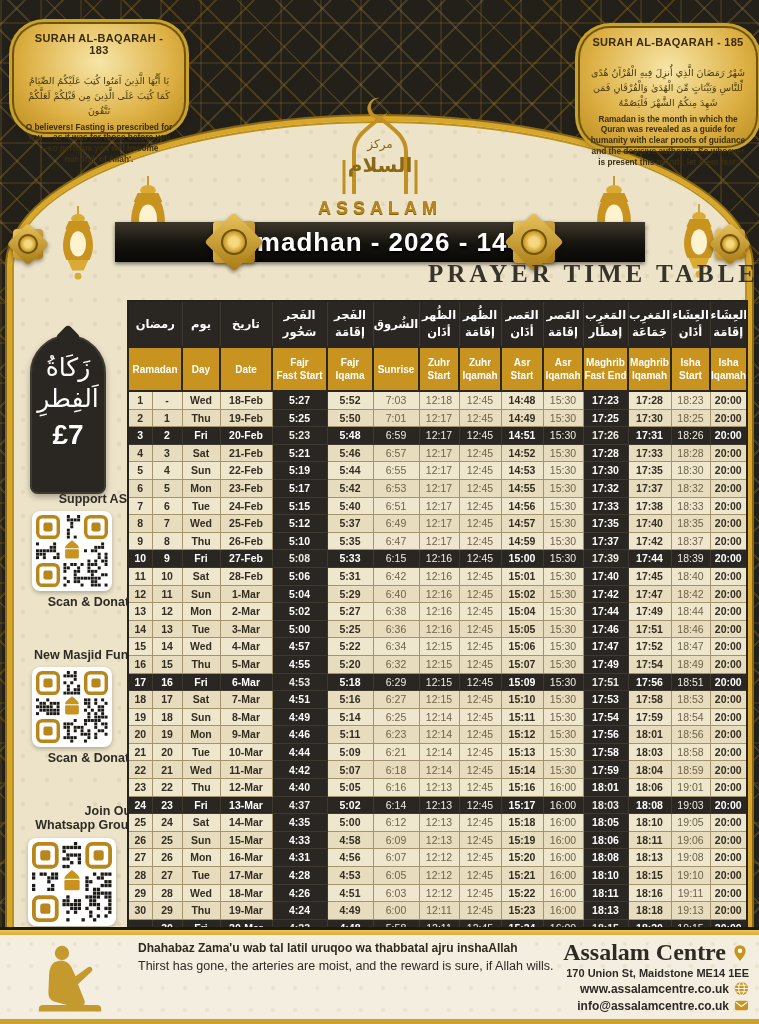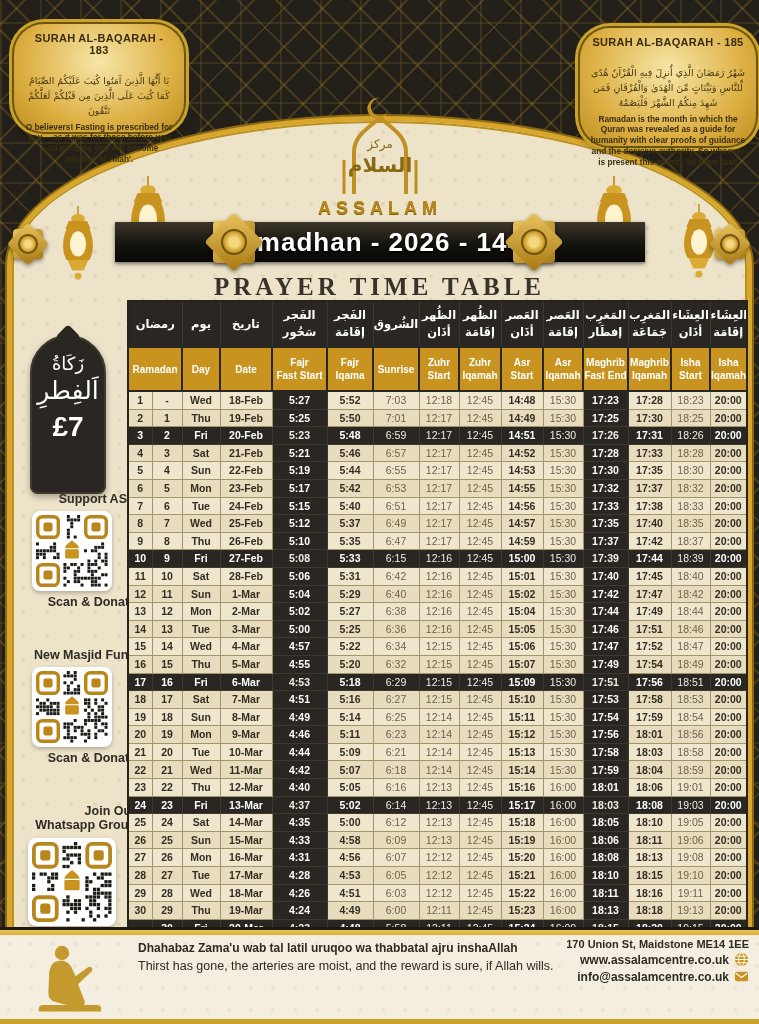--- a/index.html
+++ b/index.html
@@ -43,30 +43,30 @@
     box-shadow:0 2px 4px rgba(0,0,0,.5);}
   .banner span{color:#fff;font-weight:bold;font-size:26px;letter-spacing:1px;
     text-shadow:0 2px 2px #000;}
   .star{position:absolute;width:56px;height:56px;filter:drop-shadow(0 2px 2px rgba(0,0,0,.45));}
   .star .s1,.star .s2{position:absolute;inset:7px;background:linear-gradient(135deg,#e8c35e,#a87912);border-radius:4px;}
   .star .s2{transform:rotate(45deg);}
   .star .core{position:absolute;inset:15px;border-radius:50%;
     background:radial-gradient(#f4d87f 30%,#c8941f 70%,#8a6914);border:2px solid #6b5410;}
   .star.small{width:44px;height:44px;}
   .star.small .core{inset:12px;}
-  .ptitle{position:absolute;left:0;right:0;top:273px;margin:0;text-align:center;
+  .ptitle{position:absolute;left:0;right:0;top:260px;margin:0;text-align:right;
     font-family:"Liberation Serif","DejaVu Serif",serif;font-size:25px;font-weight:bold;
     color:#37322a;letter-spacing:4px;}
   
   .zakat{position:absolute;left:30px;top:335px;width:72px;height:155px;background:#2a2722;
     border:2px solid #3f3a2e;border-radius:40px 40px 8px 8px;text-align:center;color:#fff;
     box-shadow:0 3px 6px rgba(0,0,0,.3);}
   .zakat::before{content:"";position:absolute;top:-9px;left:50%;width:18px;height:18px;
     background:#2a2722;transform:translateX(-50%) rotate(45deg);border-radius:4px;}
-  .z1{font-size:18px;margin-top:16px;font-family:"DejaVu Sans",sans-serif;}
+  .z1{font-size:25px;margin-top:16px;font-family:"DejaVu Sans",sans-serif;}
   .z2{font-size:25px;margin-top:2px;font-family:"DejaVu Sans",sans-serif;}
   .z3{font-size:28px;font-weight:bold;margin-top:6px;}
   
   .side-sec{position:absolute;left:8px;width:128px;text-align:right;}
   .ss-title{font-size:12.5px;font-weight:bold;color:#2e2b24;white-space:pre-line;line-height:1.15;}
   .ss-cap{font-size:12.5px;font-weight:bold;color:#2e2b24;margin-top:4px;}
   .qr{width:72px;height:72px;margin:5px auto 0;background:#fff;border-radius:8px;padding:4px;
     box-shadow:0 2px 4px rgba(0,0,0,.25);}
   .qr svg{width:100%;height:100%;}
   .qr.big{width:80px;height:80px;}
@@ -1168,20 +1168,27 @@
         <path fill="#c49a2f" d="M40 6a9 9 0 1 1 0 18 9 9 0 0 1 0-18z"></path>
         <path fill="#c49a2f" d="M30 27c9-5 18-2 22 6l5 11 15-11c4-3 8 2 5 5L60 54l8 20c2 6-4 11-10 9l-27-7c-6-2-8-6-8-12l1-24c1-7 3-10 6-13z"></path>
         <path fill="#c49a2f" d="M16 80h68c3 0 5 2 5 5v3H11v-3c0-3 2-5 5-5z"></path>
       </svg>
     </div>
     <div class="dua">
       <div class="dua-tr">Dhahabaz Zama'u wab tal latil uruqoo wa thabbatal ajru inshaAllah</div>
       <div class="dua-en">Thirst has gone, the arteries are moist, and the reward is sure, if Allah wills.</div>
     </div>
     <div class="contact">
+      <div class="c-row">
+        <span class="c-name">Assalam Centre</span>
+        <svg width="18" height="18" viewBox="0 0 16 16">
+            <path d="M8 1a5 5 0 0 1 5 5c0 4-5 9-5 9S3 10 3 6a5 5 0 0 1 5-5z" fill="#c8941f"></path>
+            <circle cx="8" cy="6" r="2" fill="#fff"></circle>
+          </svg>
+      </div>
       <div class="c-line">170 Union St, Maidstone ME14 1EE</div>
       <div class="c-row">
         <span class="c-sm">www.assalamcentre.co.uk</span>
         <svg width="15" height="15" viewBox="0 0 16 16">
             <circle cx="8" cy="8" r="7" fill="#c8941f"></circle>
             <ellipse cx="8" cy="8" rx="3" ry="7" fill="none" stroke="#fff" stroke-width="1"></ellipse>
             <path d="M1 8h14M2.5 4.5h11M2.5 11.5h11" stroke="#fff" stroke-width="1" fill="none"></path>
           </svg>
       </div>
       <div class="c-row">

